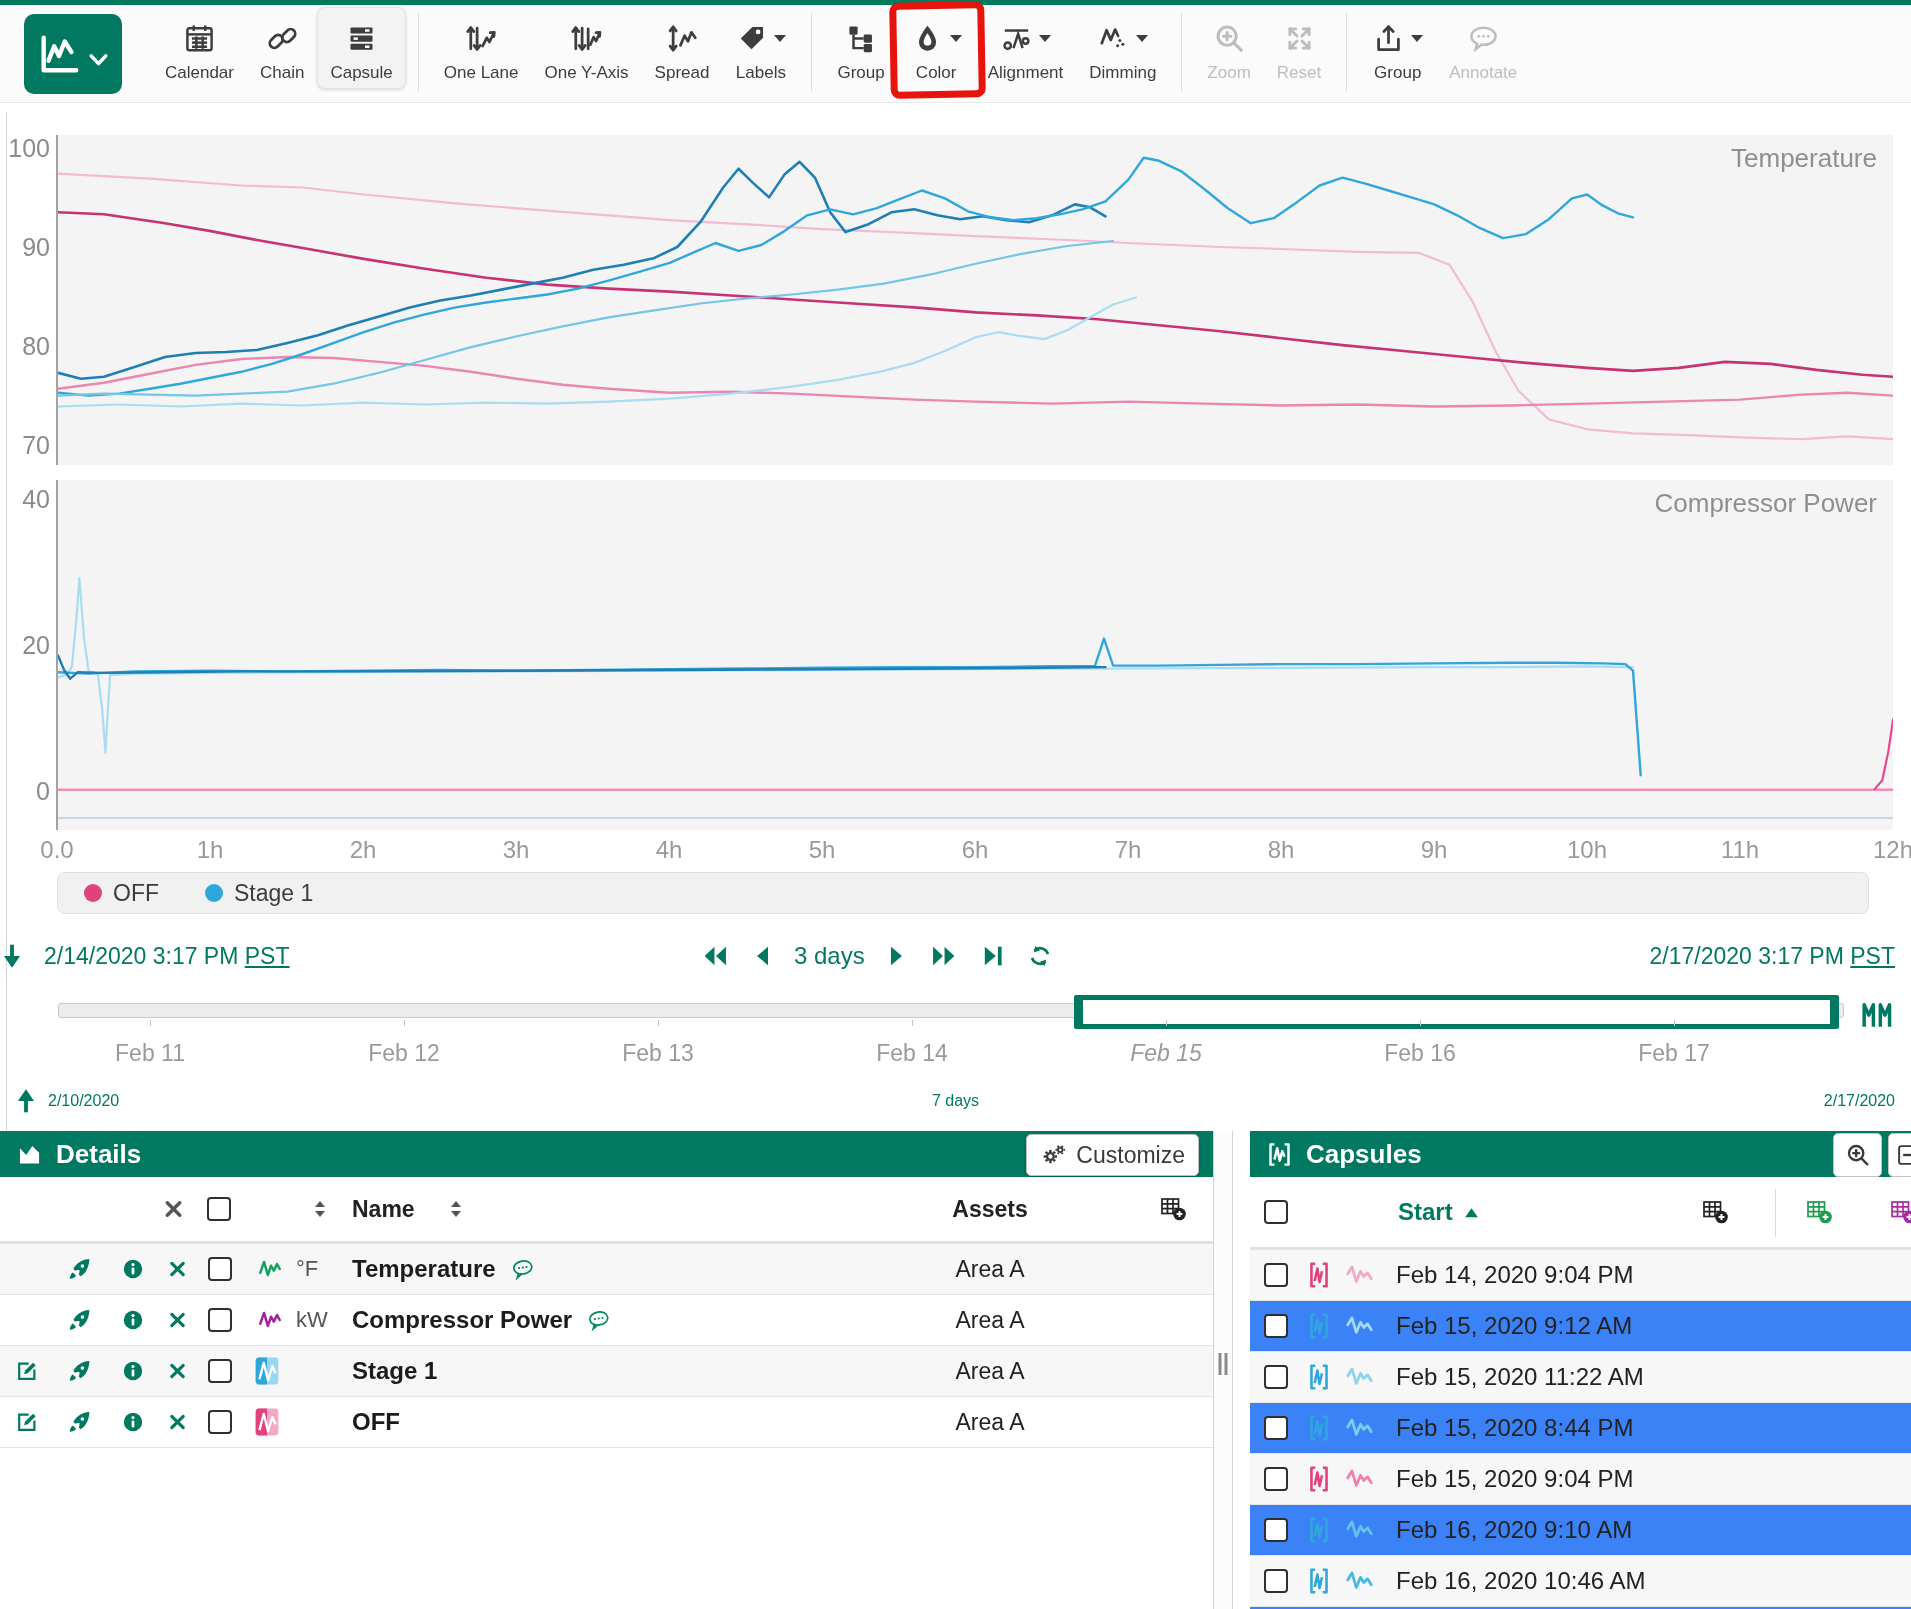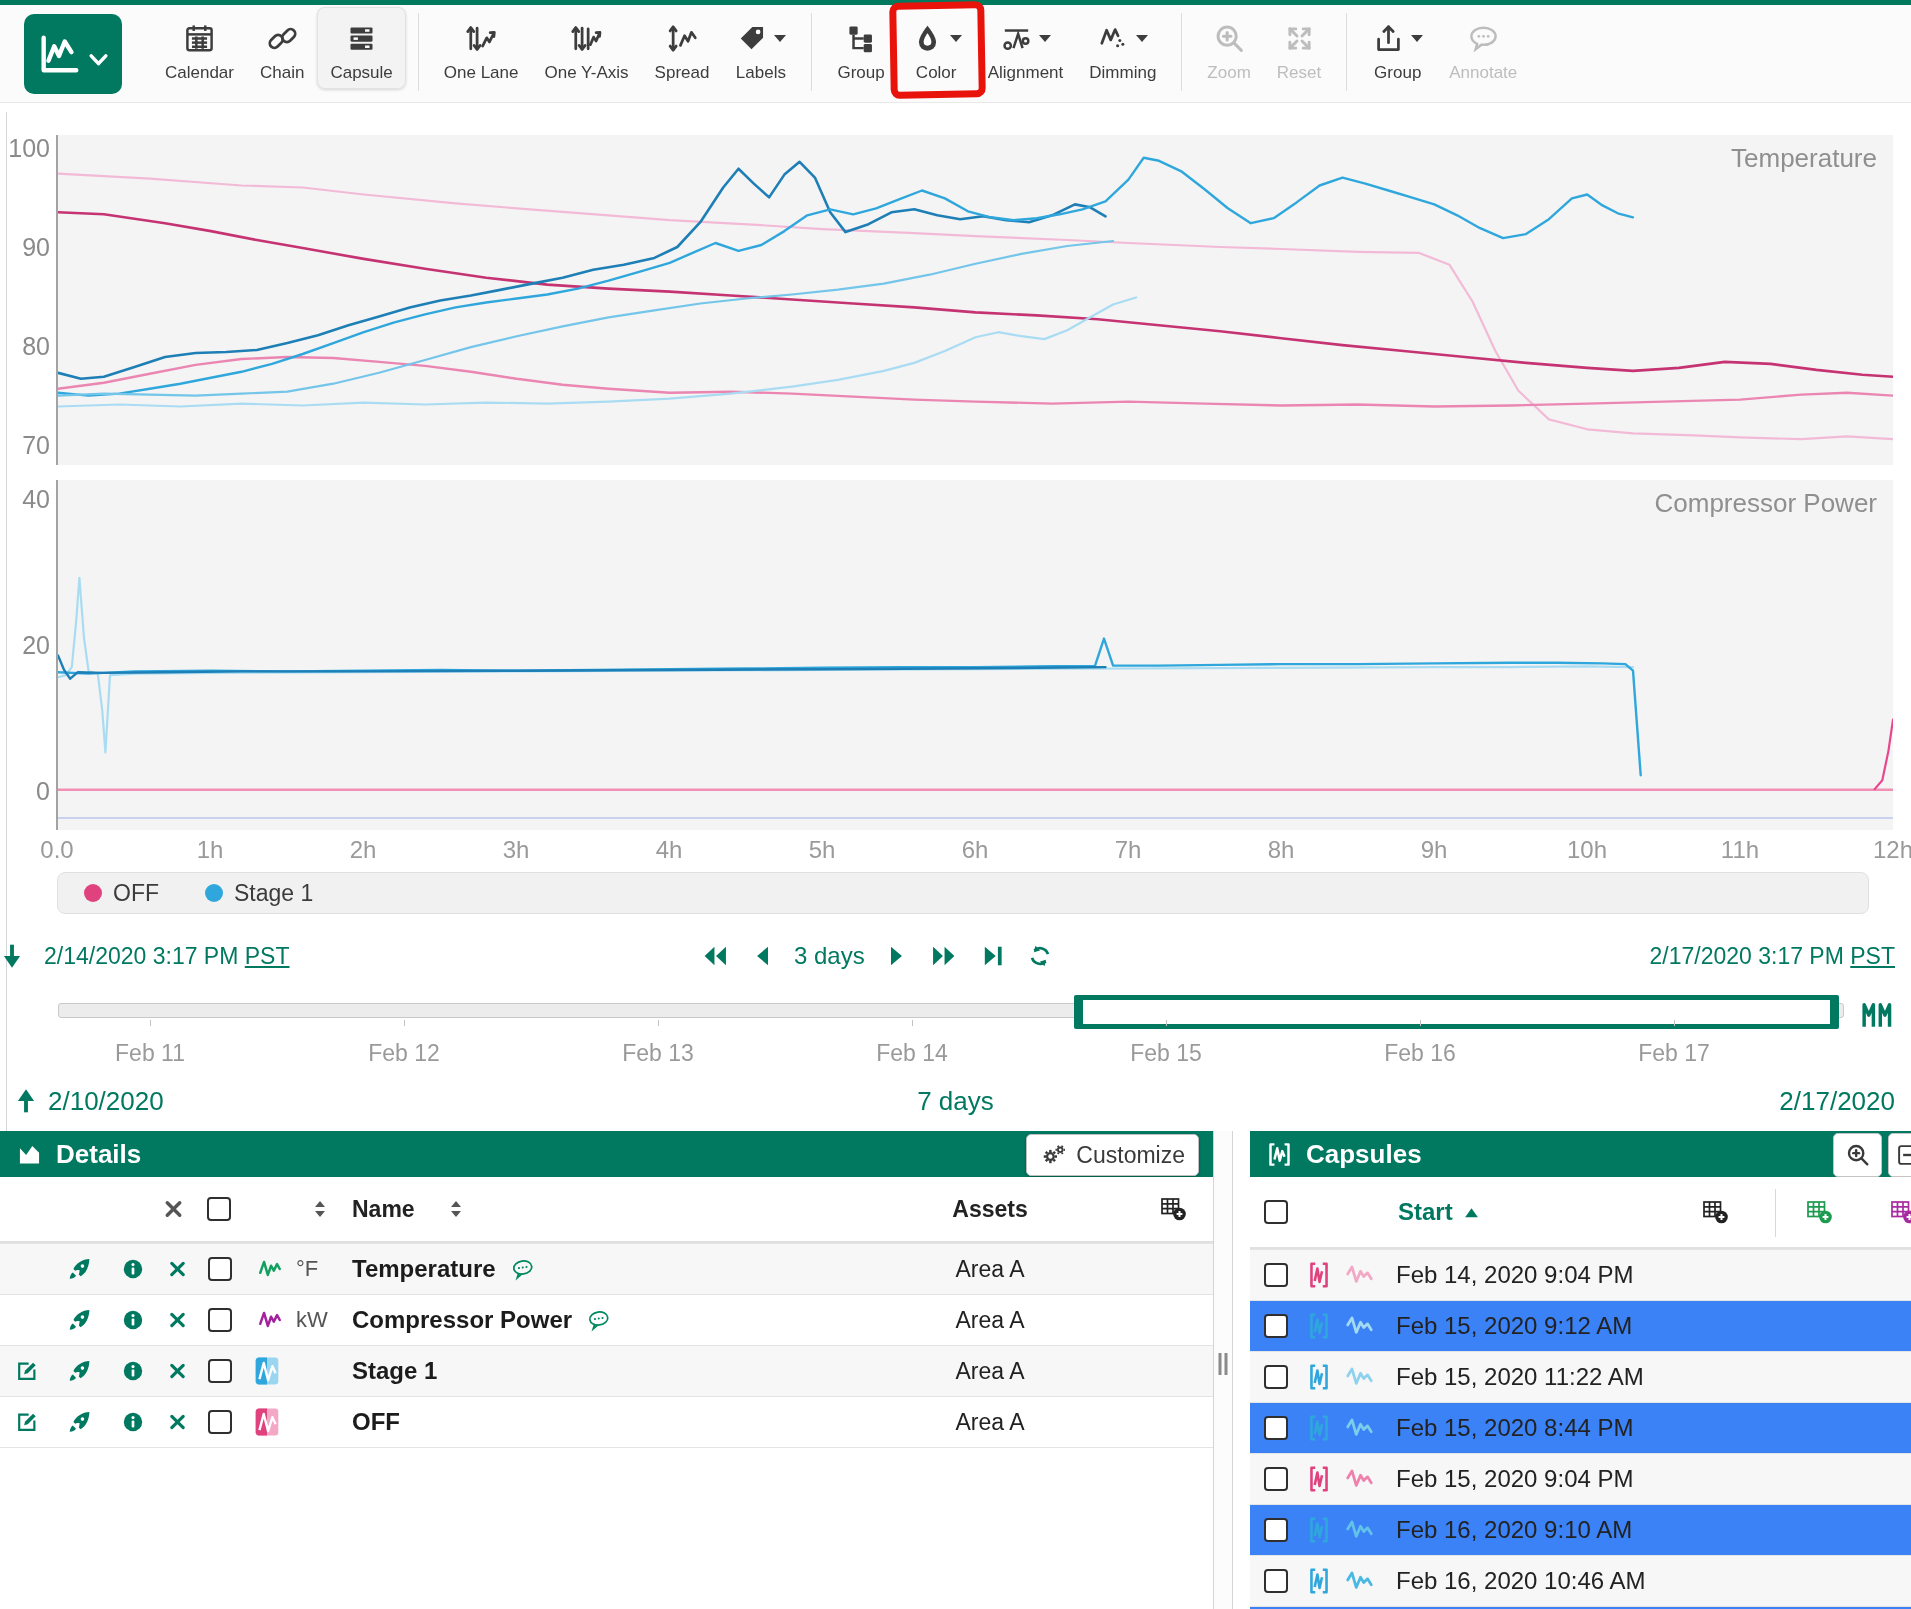--- a/index.html
+++ b/index.html
@@ -43,21 +43,21 @@
   .rn-right{position:absolute;right:16px;top:0;height:44px;display:flex;align-items:center;}
   .rn-tz{text-decoration:underline;}
   .rn-dur{font-size:24px;}
   .timeline{position:absolute;left:0;top:992px;width:1911px;height:50px;}
   .track{position:absolute;left:58px;top:11px;width:1786px;height:15px;background:#ececec;border:1px solid #c9c9c9;border-radius:3px;box-sizing:border-box;}
   .daytick{position:absolute;top:28px;width:1px;height:6px;background:#c2c2c2;}
   .selection{position:absolute;top:3px;height:34px;background:#fff;border:5px solid #007960;border-left-width:9px;border-right-width:9px;border-radius:2px;box-sizing:border-box;}
   .capsico{position:absolute;left:1856px;top:3px;width:44px;height:38px;display:flex;align-items:center;justify-content:center;}
   .daylabels{position:absolute;left:0;top:1040px;width:1911px;height:28px;}
   .daylab{position:absolute;transform:translateX(-50%);font-size:23px;color:#9a9a9a;}
-  .fullrange{position:absolute;left:0;top:1082px;width:1911px;height:38px;font-size:26px;color:#007960;}
+  .fullrange{position:absolute;left:0;top:1082px;width:1911px;height:38px;font-size:16px;color:#007960;}
   .fr-left{position:absolute;left:14px;top:0;height:38px;display:flex;align-items:center;gap:10px;}
   .fr-center{position:absolute;left:0;top:0;width:1911px;text-align:center;line-height:38px;}
   .fr-right{position:absolute;right:16px;top:0;line-height:38px;}
   
   .panelheader{position:absolute;top:0;left:0;right:0;height:46px;background:#007960;display:flex;align-items:center;padding-left:16px;gap:13px;box-sizing:border-box;}
   .paneltitle{font-size:26px;font-weight:700;color:#fff;}
   .panelheader svg{width:27px;height:27px;}
   .details{position:absolute;left:0;top:1131px;width:1213px;height:478px;background:#fff;}
   .custbtn{position:absolute;right:14px;top:3px;height:40px;background:#fff;border:1px solid #bfbfbf;border-radius:5px;
            display:flex;align-items:center;gap:9px;padding:0 13px;font-size:23px;color:#3a3a3a;box-shadow:0 1px 3px rgba(0,0,0,.3);}
@@ -478,21 +478,21 @@
       <div class="daytick" style="left: 912px;"></div>
       <div class="daytick" style="left: 1166px;"></div>
       <div class="daytick" style="left: 1420px;"></div>
       <div class="daytick" style="left: 1674px;"></div>
     </div>
   <div class="daylabels">
       <div class="daylab" style="left: 150px;">Feb 11</div>
       <div class="daylab" style="left: 404px;">Feb 12</div>
       <div class="daylab" style="left: 658px;">Feb 13</div>
       <div class="daylab" style="left: 912px;">Feb 14</div>
-      <div class="daylab" style="left: 1166px;">Feb 15</div>
+      <div class="daylab" style="left: 1166px; font-style: italic;">Feb 15</div>
       <div class="daylab" style="left: 1420px;">Feb 16</div>
       <div class="daylab" style="left: 1674px;">Feb 17</div>
     </div>
 
   <div class="fullrange">
     <div class="fr-left">
       <span style="display: inline-flex; align-items: center;">
           <svg width="24" height="28" viewBox="0 0 22 26">
             <line x1="11" y1="23.5" x2="11" y2="11" stroke="#007960" stroke-width="3.6"></line>
             <path d="M3.5 13 L11 2 L18.5 13 Z" fill="#007960"></path>

